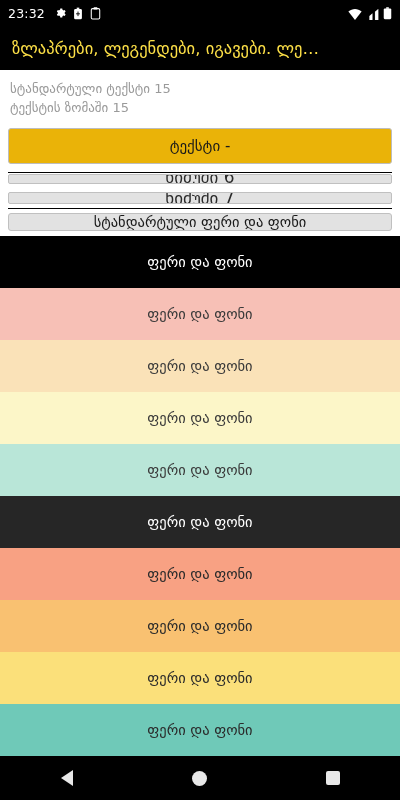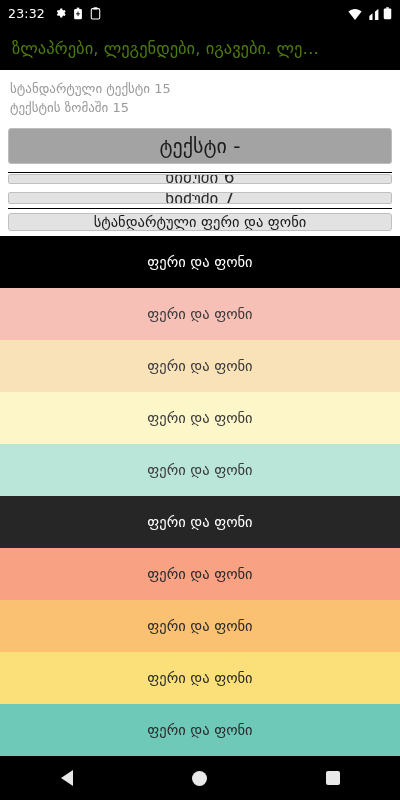--- a/index.html
+++ b/index.html
@@ -32,21 +32,21 @@
   }
   .statusbar .spacer { flex: 1; }
   .statusbar .sb-right-icons {
     display: flex; align-items: flex-end; gap: 4px;
   }
   .ico { display: inline-block; line-height: 1; }
   .ico svg { display: block; }
   
   .appbar {
     background: #000000;
-    color: #4d7c0f;
+    color: #fde047;
     flex: 0 0 44px;
     display: flex; align-items: center;
     padding: 0 12px;
   }
   .appbar .title {
     font-size: 16.5px;
     white-space: nowrap;
     overflow: hidden;
     text-overflow: ellipsis;
     width: 100%;
@@ -66,26 +66,26 @@
     line-height: 1.45;
   }
   .info-block div { white-space: nowrap; overflow: hidden; }
   .btn-row {
     display: flex;
     gap: 10px;
     padding: 6px 8px 8px 8px;
   }
   .btn {
     flex: 1 1 0;
-    background: #a3a3a3;
+    background: #eab308;
     border: 1px solid #bdbdbd;
     border-radius: 3px;
     height: 36px;
     display: flex; align-items: center; justify-content: center;
-    font-size: 20px;
+    font-size: 15px;
     color: #1a1a1a;
   }
   .sep {
     height: 2px;
     background: #000000;
     margin: 0 8px;
   }
   .preview-row {
     background: #e2e2e2;
     border: 1px solid #c0c0c0;

